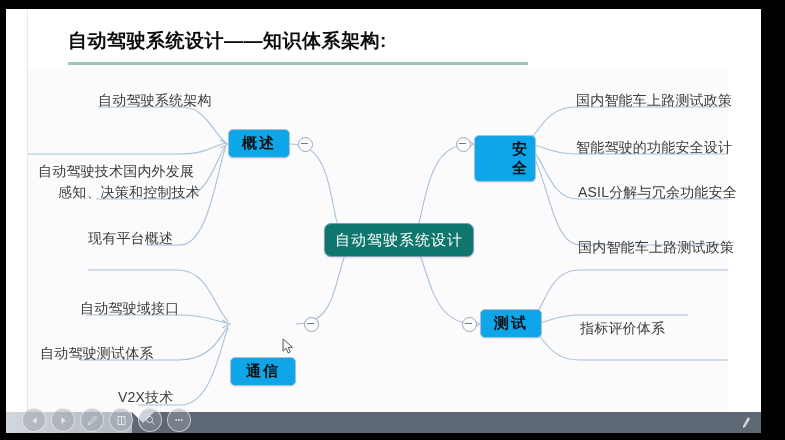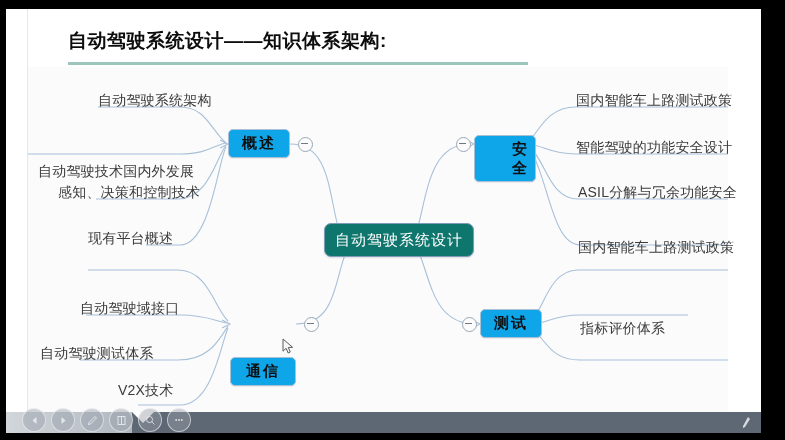--- a/index.html
+++ b/index.html
@@ -179,21 +179,21 @@
       <div class="leaf" style="left:30px;top:117px;">感知、决策和控制技术</div>
       <div class="leaf" style="left:60px;top:163px;">现有平台概述</div>
 
       <div class="node-branch" style="left:202px;top:242px;width:66px;height:29px;margin-top:48px;">
         <span>通信</span>
       </div>
       <div class="toggle" style="left:276px;top:250px;"></div>
 
       <div class="leaf" style="left:52px;top:233px;">自动驾驶域接口</div>
       <div class="leaf" style="left:12px;top:278px;">自动驾驶测试体系</div>
-      <div class="leaf" style="left:90px;top:315px;">V2X技术</div>
+      <div class="leaf" style="left:90px;top:322px;">V2X技术</div>
 
       <div class="node-branch" style="left:446px;top:68px;width:62px;height:47px;padding-left:37px;">
         <span>安全</span>
       </div>
       <div class="toggle" style="left:428px;top:70px;"></div>
 
       <div class="leaf" style="left:548px;top:25px;">国内智能车上路测试政策</div>
       <div class="leaf" style="left:550px;top:117px;">ASIL分解与冗余功能安全</div>
       <div class="leaf" style="left:548px;top:72px;">智能驾驶的功能安全设计</div>
 

